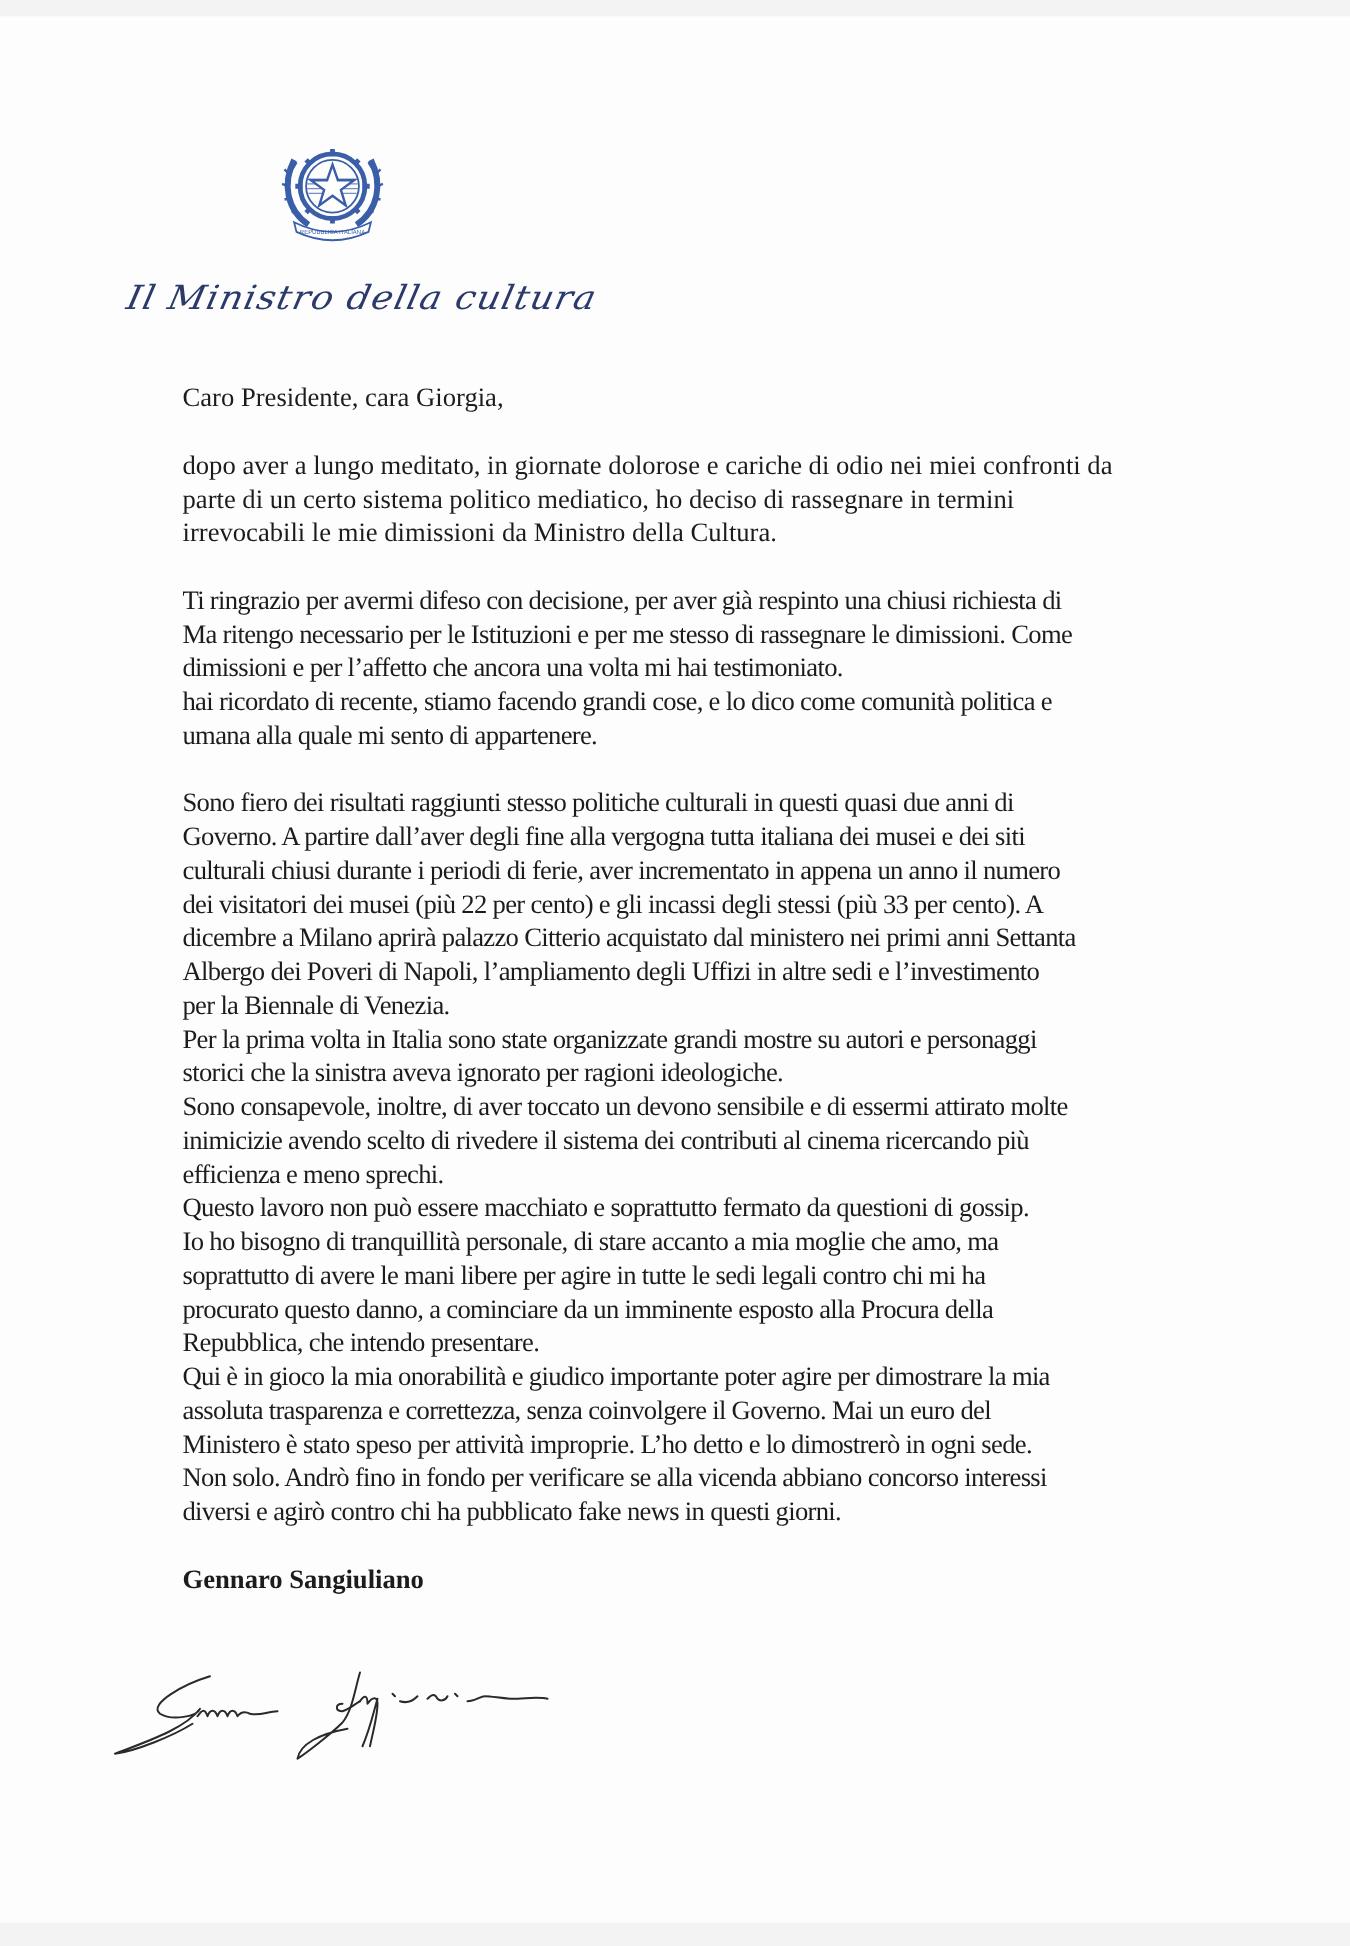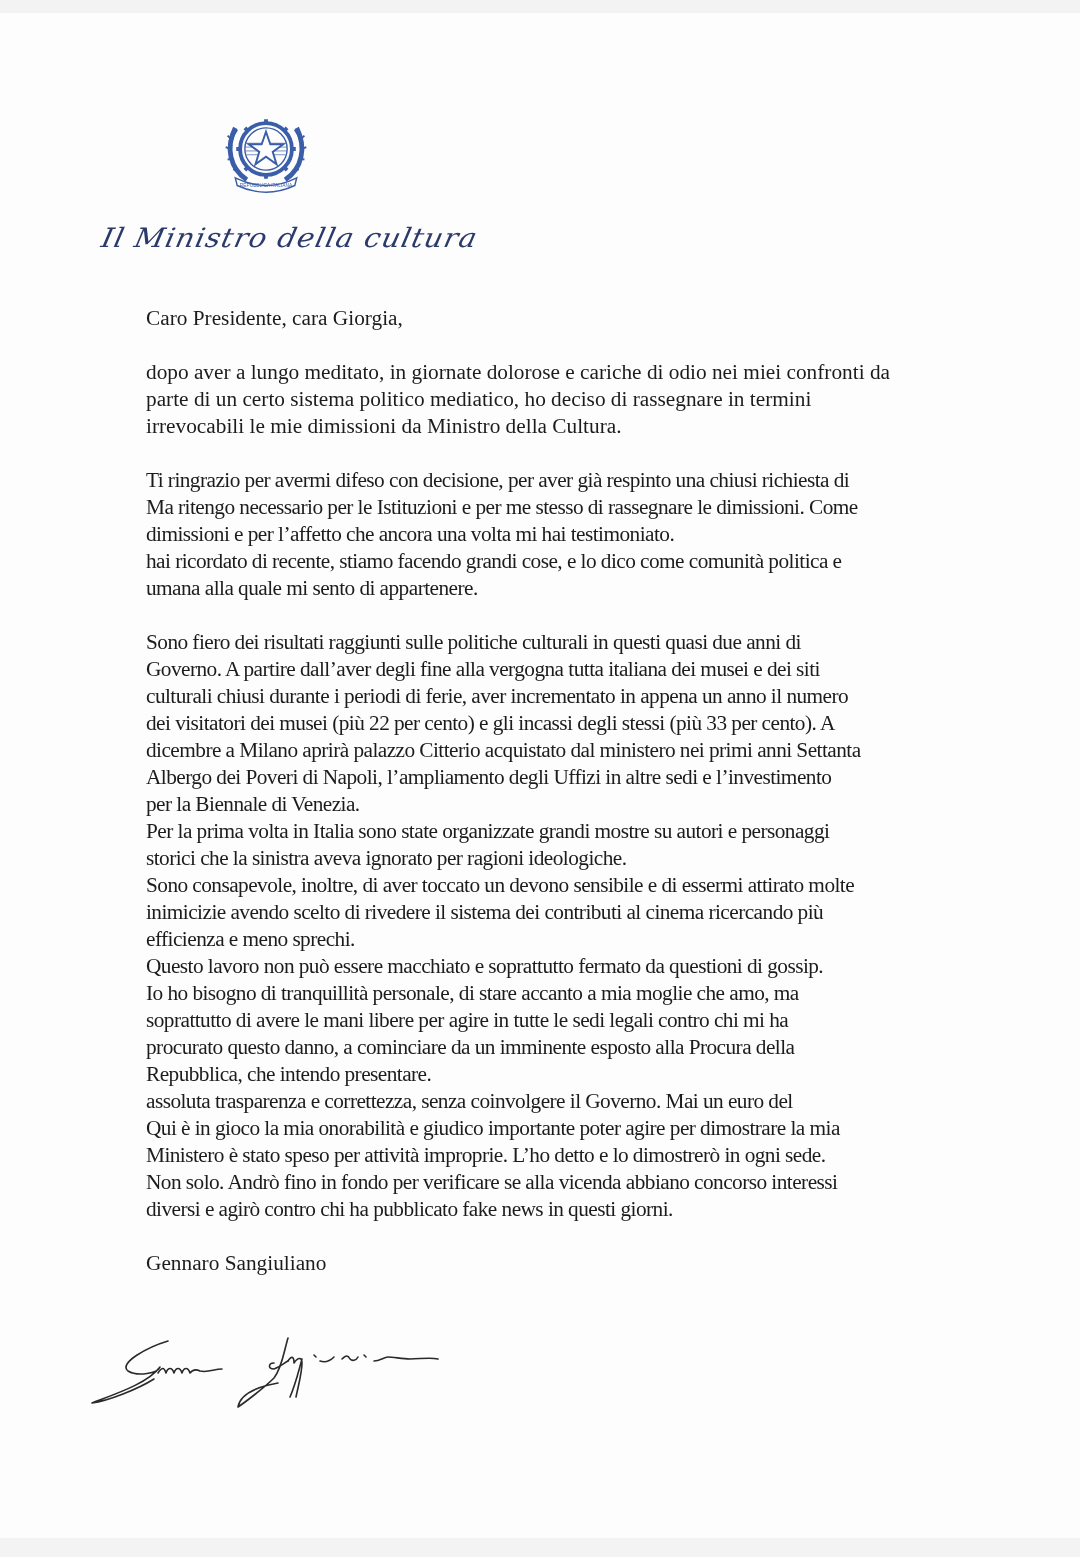--- a/index.html
+++ b/index.html
@@ -39,21 +39,21 @@
     width: 860px;
     color: #1c1c1c;
     font-size: 21.3px;
     line-height: 27px;
     margin-left: 44px;
   }
   .salutation { margin: 0 0 27px 0; }
   .para { margin: 0 0 27px 0; }
   .line { display: block; white-space: nowrap; }
   .narrow { font-stretch: condensed; letter-spacing: -0.55px; }
-  .sig-name { margin: 0; }
+  .sig-name { margin: 0; font-weight: bold; }
   .signature {
     position: absolute;
     left: 88px; top: 1320px;
     width: 400px; height: 90px;
   }
 </style>
 </head>
 <body>
 
 <div class="page">
@@ -100,39 +100,39 @@
 
     <p class="para narrow">
       <span class="line">Ti ringrazio per avermi difeso con decisione, per aver già respinto una chiusi richiesta di</span>
       <span class="line">Ma ritengo necessario per le Istituzioni e per me stesso di rassegnare le dimissioni. Come</span>
       <span class="line">dimissioni e per l’affetto che ancora una volta mi hai testimoniato.</span>
       <span class="line">hai ricordato di recente, stiamo facendo grandi cose, e lo dico come comunità politica e</span>
       <span class="line">umana alla quale mi sento di appartenere.</span>
     </p>
 
     <p class="para narrow">
-      <span class="line">Sono fiero dei risultati raggiunti sulle politiche culturali in questi quasi due anni di</span>
+      <span class="line">Sono fiero dei risultati raggiunti stesso politiche culturali in questi quasi due anni di</span>
       <span class="line">Governo. A partire dall’aver degli fine alla vergogna tutta italiana dei musei e dei siti</span>
       <span class="line">culturali chiusi durante i periodi di ferie, aver incrementato in appena un anno il numero</span>
       <span class="line">dei visitatori dei musei (più 22 per cento) e gli incassi degli stessi (più 33 per cento). A</span>
       <span class="line">dicembre a Milano aprirà palazzo Citterio acquistato dal ministero nei primi anni Settanta</span>
       <span class="line">Albergo dei Poveri di Napoli, l’ampliamento degli Uffizi in altre sedi e l’investimento</span>
       <span class="line">per la Biennale di Venezia.</span>
       <span class="line">Per la prima volta in Italia sono state organizzate grandi mostre su autori e personaggi</span>
       <span class="line">storici che la sinistra aveva ignorato per ragioni ideologiche.</span>
       <span class="line">Sono consapevole, inoltre, di aver toccato un devono sensibile e di essermi attirato molte</span>
       <span class="line">inimicizie avendo scelto di rivedere il sistema dei contributi al cinema ricercando più</span>
       <span class="line">efficienza e meno sprechi.</span>
       <span class="line">Questo lavoro non può essere macchiato e soprattutto fermato da questioni di gossip.</span>
       <span class="line">Io ho bisogno di tranquillità personale, di stare accanto a mia moglie che amo, ma</span>
       <span class="line">soprattutto di avere le mani libere per agire in tutte le sedi legali contro chi mi ha</span>
       <span class="line">procurato questo danno, a cominciare da un imminente esposto alla Procura della</span>
       <span class="line">Repubblica, che intendo presentare.</span>
+      <span class="line">Qui è in gioco la mia onorabilità e giudico importante poter agire per dimostrare la mia</span>
       <span class="line">assoluta trasparenza e correttezza, senza coinvolgere il Governo. Mai un euro del</span>
-      <span class="line">Qui è in gioco la mia onorabilità e giudico importante poter agire per dimostrare la mia</span>
       <span class="line">Ministero è stato speso per attività improprie. L’ho detto e lo dimostrerò in ogni sede.</span>
       <span class="line">Non solo. Andrò fino in fondo per verificare se alla vicenda abbiano concorso interessi</span>
       <span class="line">diversi e agirò contro chi ha pubblicato fake news in questi giorni.</span>
     </p>
 
     <p class="sig-name">Gennaro Sangiuliano</p>
   </div>
 
   <div class="signature">
     <svg viewBox="0 0 400 90" width="400" height="90">

